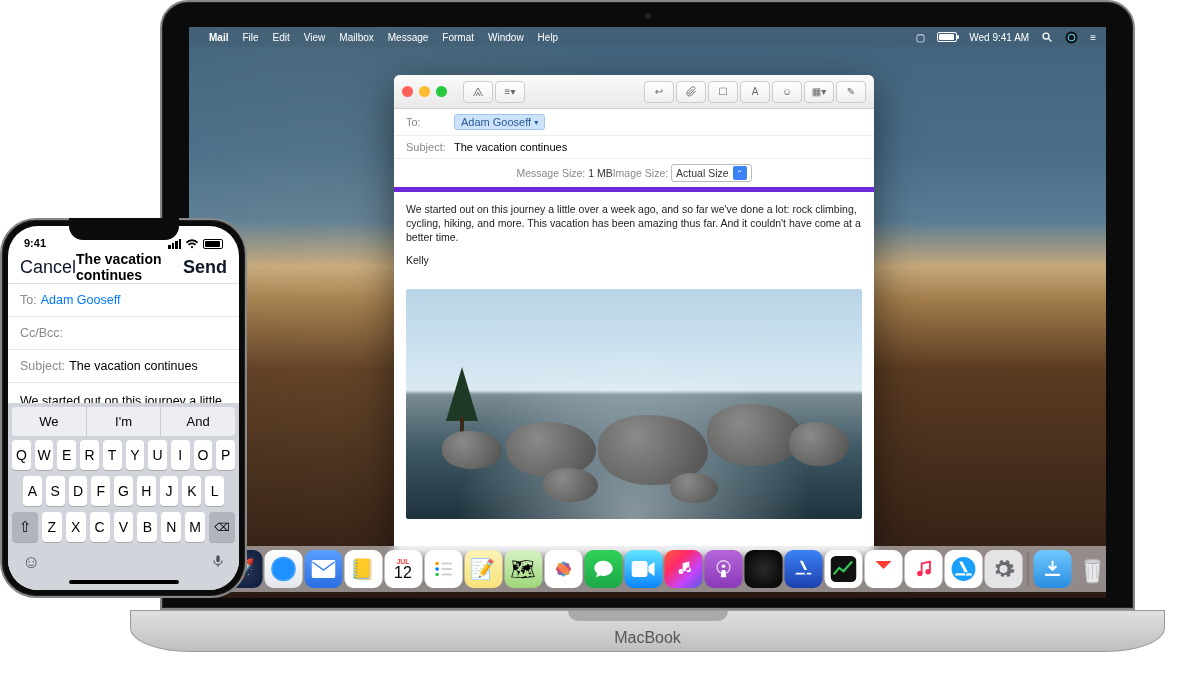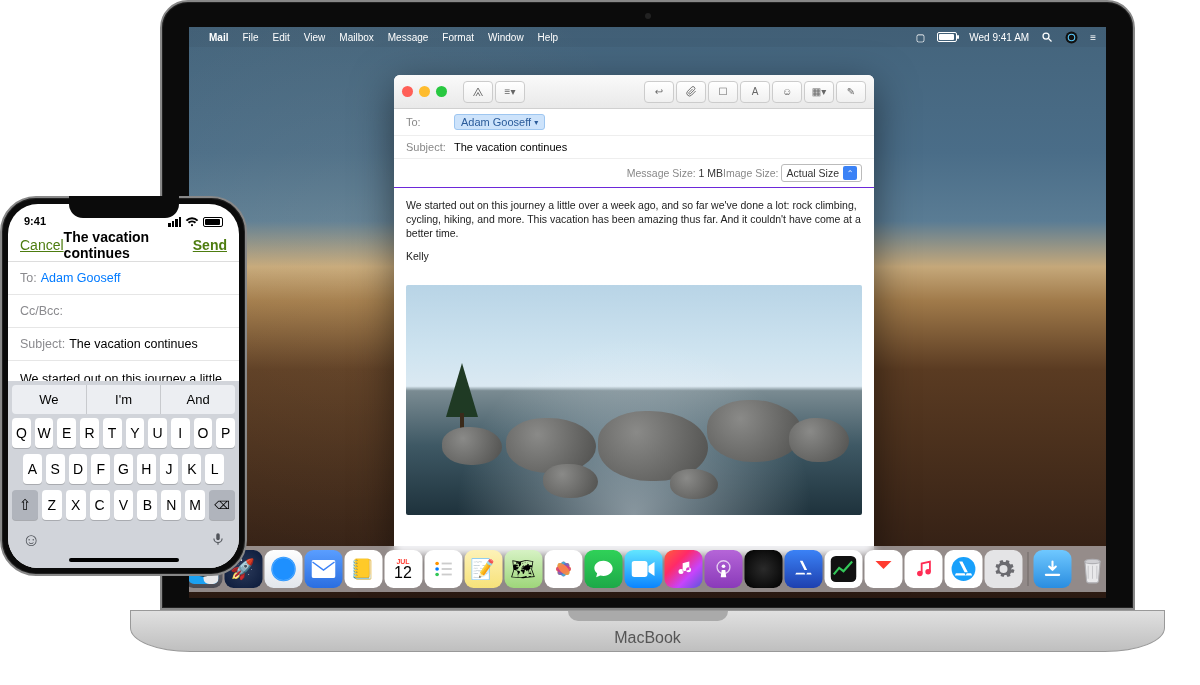--- a/index.html
+++ b/index.html
@@ -41,44 +41,44 @@
   .tdot{width:11px;height:11px;border-radius:50%;}
   .r{background:#ff5f57}.y{background:#febc2e}.g{background:#28c840}
   .tb-g{display:flex;gap:2px;margin-left:10px;}
   .tb-btn{width:30px;height:22px;border:1px solid #ccc;border-radius:4px;background:linear-gradient(#fff,#f0f0f0);display:flex;align-items:center;justify-content:center;font-size:10px;color:#666;}
   .tb-spacer{flex:1}
   .c-row{display:flex;align-items:center;padding:5px 12px;font-size:11px;border-bottom:1px solid #eee;}
   .c-row .lbl{color:#888;width:48px;}
   .pill{background:#cde3fb;border:1px solid #9ec6f0;border-radius:3px;padding:1px 6px;color:#2a5b9a;font-size:11px;display:inline-flex;align-items:center;}
   .pill:after{content:"▾";font-size:8px;margin-left:3px;color:#2a5b9a;}
   .c-row input{border:none;outline:none;font-size:11px;flex:1;}
-  .c-meta{display:flex;justify-content:flex-end;padding:5px 12px;font-size:10.5px;color:#888;border-bottom:1px solid #6d28d9;align-items:center;}
+  .c-meta{display:flex;justify-content:center;padding:5px 12px;font-size:10.5px;color:#888;border-bottom:5px solid #6d28d9;align-items:center;}
   .sel{border:1px solid #bbb;border-radius:3px;padding:1px 4px;font-size:10.5px;color:#333;display:inline-flex;align-items:center;}
   .sel .ar{background:#3b82f6;color:#fff;border-radius:2px;width:14px;height:14px;display:inline-flex;align-items:center;justify-content:center;font-size:8px;margin-left:4px;}
   .c-body{padding:10px 12px;font-size:10.5px;color:#222;line-height:1.35;}
   .c-body p{margin-bottom:8px;}
   .c-photo{margin:4px 12px 12px;border-radius:2px;overflow:hidden;height:230px;position:relative;
     background:
      radial-gradient(ellipse at 50% 100%, rgba(240,248,255,.5), transparent 55%),
      linear-gradient(180deg,#b8d4e6 0%, #cfe4f0 30%, #dbe9f2 44%, #7a8b92 46%, #3e5864 70%, #1e323c 100%);
   }
   .rock{position:absolute;background:radial-gradient(circle at 35% 30%, #8a8a88,#4d4d4b);border-radius:45% 55% 50% 50%;}
   .tree{position:absolute;left:40px;top:78px;width:0;height:0;border-left:16px solid transparent;border-right:16px solid transparent;border-bottom:54px solid #1f3a24;}
   .tree:after{content:"";position:absolute;left:-2px;top:50px;width:4px;height:16px;background:#3a2a1a;}
 
   
-  .iphone { position:absolute; left:0; top:196px; width:247px; height:380px;padding-left:6px; }
+  .iphone { position:absolute; left:0; top:218px; width:247px; height:380px;padding-left:6px; }
   .ip-frame{position:absolute;inset:0;background:#0b0b0b;border-radius:36px;border:2px solid #888;box-shadow:inset 0 0 0 1px #222;}
   .ip-screen{position:absolute;left:8px;right:8px;top:8px;bottom:8px;background:#fff;border-radius:30px;overflow:hidden;display:flex;flex-direction:column;}
   .ip-notch{position:absolute;left:50%;top:0;transform:translateX(-50%);width:110px;height:22px;background:#0b0b0b;border-radius:0 0 14px 14px;z-index:5;}
   .ip-status{height:30px;display:flex;align-items:flex-end;justify-content:space-between;padding:0 16px 2px;font-size:11px;font-weight:600;}
   .ip-sig{display:flex;align-items:flex-end;gap:1px;}
   .ip-sig b{width:2.5px;background:#000;display:block;}
   .ip-nav{height:38px;display:flex;align-items:center;justify-content:space-between;padding:0 12px;border-bottom:.5px solid #ddd;}
-  .ip-nav .link{color:#4d7c0f;font-size:14px;text-decoration:underline;}
+  .ip-nav .link{color:#0f172a;font-size:18px;}
   .ip-nav .title{font-weight:600;font-size:14px;color:#000;}
   .ip-field{padding:9px 12px;border-bottom:.5px solid #e6e6e6;font-size:12.5px;display:flex;}
   .ip-field .l{color:#8a8a8e;margin-right:4px;}
   .ip-field .v{color:#007aff;}
   .ip-body{padding:10px 12px;font-size:12.5px;color:#000;line-height:1.35;flex:1;overflow:hidden;}
   .ip-body p{margin-bottom:10px;}
 
   
   .kb{background:#d1d4da;padding:4px;}
   .kb-sug{display:flex;background:#eceef2;border-radius:4px;margin-bottom:4px;}

